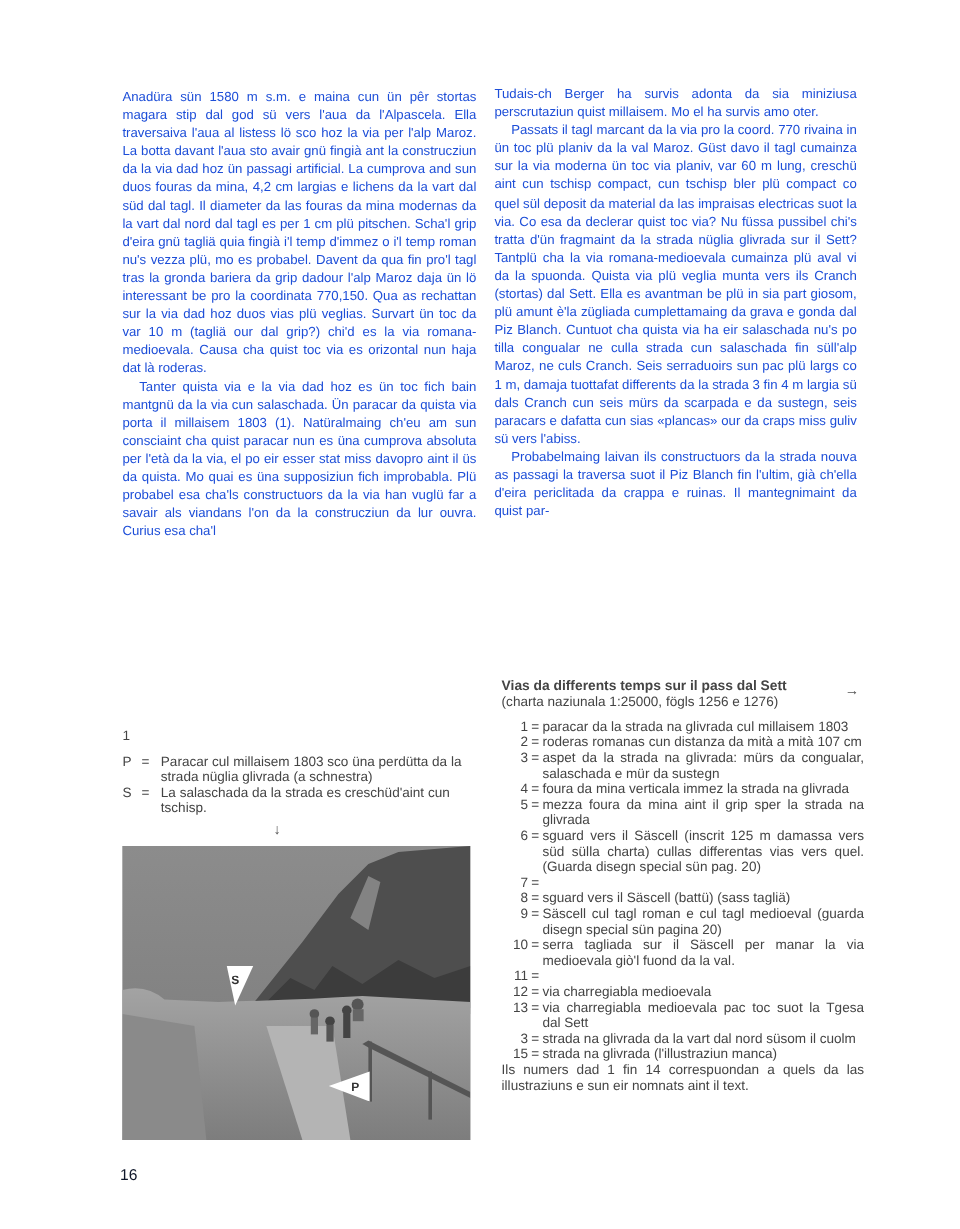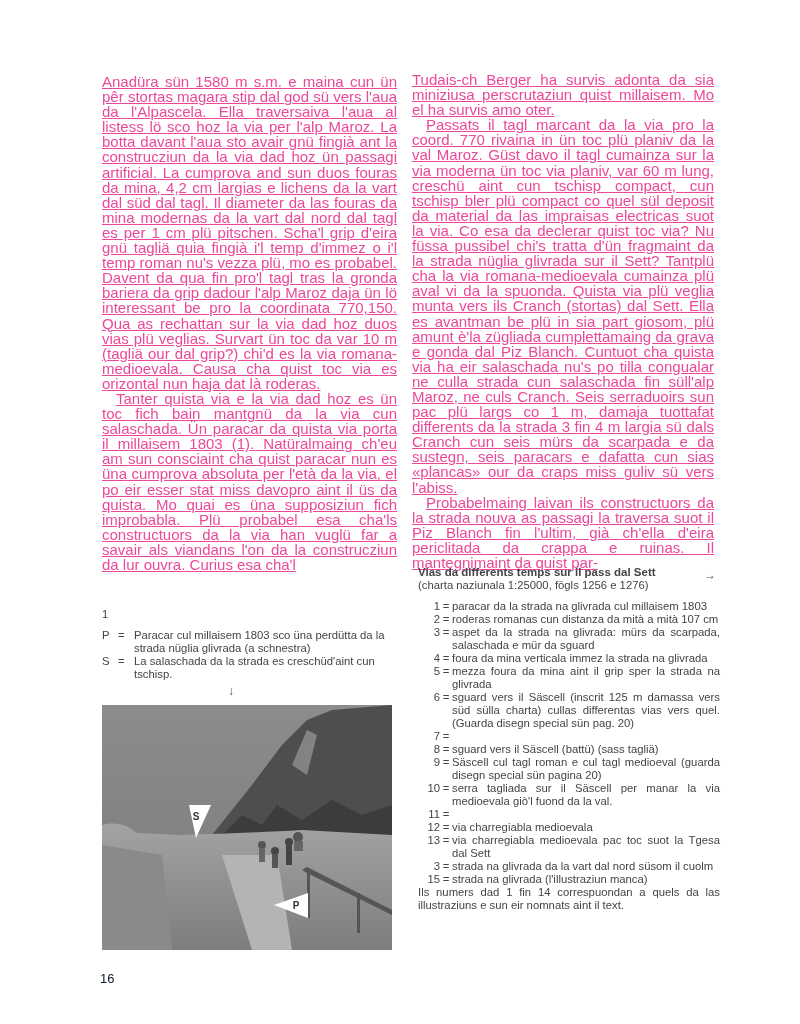--- a/index.html
+++ b/index.html
@@ -1,18 +1,18 @@
 <!DOCTYPE html>
 <html><head>
 <meta charset="utf-8">
 <style>
   html, body { margin: 0; padding: 0; background: #ffffff; }
   body { width: 800px; height: 1024px; position: relative; overflow: hidden;
          font-family: "Liberation Sans", sans-serif; color: #333333; }
-  .col { position: absolute; font-size: 15px; line-height: 15.1px; text-align: justify; color: #ec4899; text-decoration: underline; }
+  .col { position: absolute; font-size: 11px; line-height: 15.1px; text-align: justify; color: #1d4ed8; }
   .col p { margin: 0; }
   .col p.indent { text-indent: 14px; }
   #col-left { left: 102px; top: 74px; width: 295px; }
   #col-right { left: 412px; top: 72px; width: 302px; }
   .caption { position: absolute; font-size: 11.3px; line-height: 13px; color: #444; }
   #fig-caption { left: 102px; top: 608px; width: 300px; }
   #fig-caption .num { margin-bottom: 8px; }
   .cap-row { display: flex; }
   .cap-key { width: 16px; flex: none; }
   .cap-eq { width: 16px; flex: none; }
@@ -109,21 +109,21 @@
         <span class="leg-txt">paracar da la strada na glivrada cul millaisem 1803</span>
       </div>
       <div class="leg-row">
         <span class="leg-num">2</span>
         <span class="leg-eq">=</span>
         <span class="leg-txt">roderas romanas cun distanza da mità a mità 107 cm</span>
       </div>
       <div class="leg-row">
         <span class="leg-num">3</span>
         <span class="leg-eq">=</span>
-        <span class="leg-txt">aspet da la strada na glivrada: mürs da scarpada, salaschada e mür da sguard</span>
+        <span class="leg-txt">aspet da la strada na glivrada: mürs da congualar, salaschada e mür da sustegn</span>
       </div>
       <div class="leg-row">
         <span class="leg-num">4</span>
         <span class="leg-eq">=</span>
         <span class="leg-txt">foura da mina verticala immez la strada na glivrada</span>
       </div>
       <div class="leg-row">
         <span class="leg-num">5</span>
         <span class="leg-eq">=</span>
         <span class="leg-txt">mezza foura da mina aint il grip sper la strada na glivrada</span>

